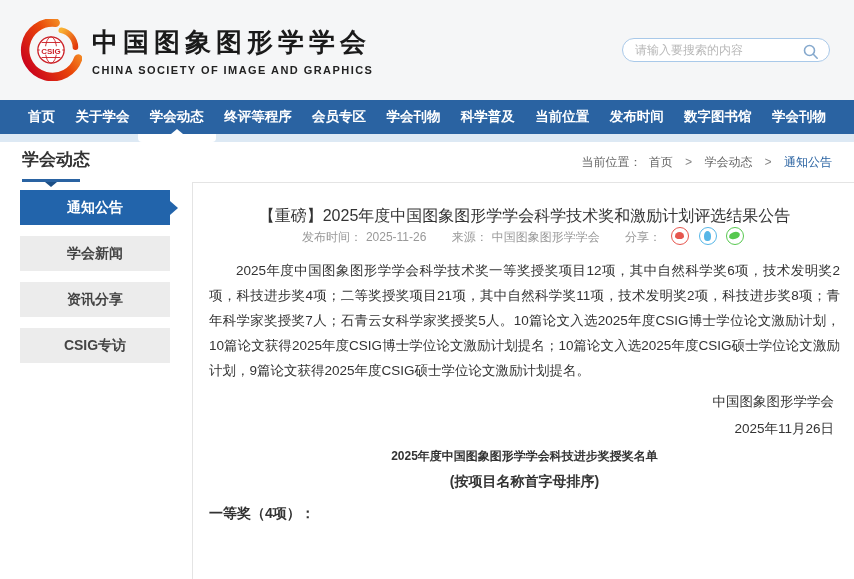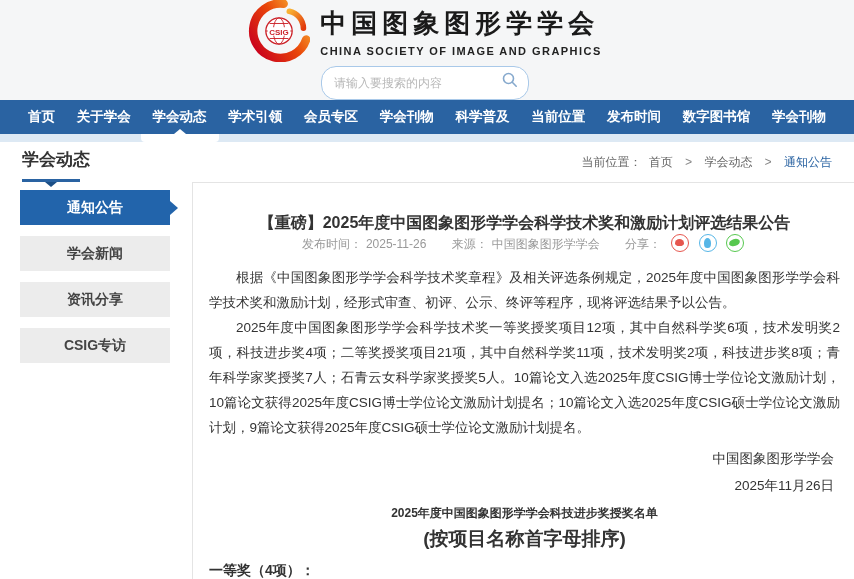--- a/index.html
+++ b/index.html
@@ -6,30 +6,30 @@
   body{
     width:854px;height:579px;overflow:hidden;background:#fff;
     font-family:"Liberation Sans","DejaVu Sans",sans-serif;
     -webkit-font-smoothing:antialiased;
   }
   .page{width:854px;height:579px;position:relative;background:#fff;}
 
   
   .site-header{
     height:100px;background:#f5f6f7;display:flex;align-items:center;
-    justify-content:space-between;padding:0 24px 0 20px;box-sizing:border-box;flex-direction:column;
+    justify-content:space-between;padding:0 24px 0 20px;box-sizing:border-box;
   }
   .logo{display:flex;align-items:center;cursor:pointer;}
   .logo-mark{flex:0 0 auto;}
   .logo-text{margin-left:10px;}
   .logo-cn{font-size:26px;font-weight:bold;color:#1a1a1a;letter-spacing:5px;white-space:nowrap;}
   .logo-en{font-size:11px;font-weight:bold;color:#222;letter-spacing:1.45px;margin-top:4px;white-space:nowrap;}
   .search-box{position:relative;width:208px;}
   .search-input{
-    width:100%;height:34px;box-sizing:border-box;border:1px solid #a9c9e9;border-radius:15px;
+    width:100%;height:24px;box-sizing:border-box;border:1px solid #a9c9e9;border-radius:15px;
     background:#fff;padding:0 32px 0 12px;font-size:12px;color:#333;outline:none;
     font-family:"Liberation Sans","DejaVu Sans",sans-serif;
   }
   .search-input::placeholder{color:#b8b8b8;}
   .search-icon{position:absolute;right:10px;top:5px;width:18px;height:18px;cursor:pointer;}
 
   
   .main-nav{
     height:34px;background:#2a63a2;display:flex;align-items:stretch;
     justify-content:space-between;padding:0 28px;position:relative;
@@ -74,21 +74,21 @@
   }
   .side-item.active{background:#2264ab;color:#fff;}
   .side-item.active::after{
     content:"";position:absolute;right:-8px;top:50%;margin-top:-7px;
     border-top:7px solid transparent;border-bottom:7px solid transparent;border-left:8px solid #2264ab;
   }
   .content{
     flex:1;margin-left:22px;border-left:1px solid #e4e4e4;border-top:1px solid #e4e4e4;
     padding:12px 14px 0 16px;box-sizing:border-box;
   }
-  .article-title{font-size:16px;font-weight:bold;color:#333;text-align:center;margin:18px 0 0;}
+  .article-title{font-size:16px;font-weight:normal;color:#333;text-align:center;margin:11px 0 0;}
   .article-meta{
     text-align:center;font-size:12px;color:#999;white-space:nowrap;
   }
   .article-meta .m{margin-right:4px;}
   .article-meta .block{margin-right:22px;}
   .share-icon{
     display:inline-block;width:16px;height:16px;border-radius:50%;border:1px solid;
     position:relative;vertical-align:-4px;margin:0 3px;cursor:pointer;background:#fff;
   }
   .share-icon i{position:absolute;display:block;}
@@ -97,21 +97,21 @@
   .share-icon.qq{border-color:#56b6e7;}
   .share-icon.qq i{left:4px;top:3px;width:7px;height:10px;background:#56b6e7;border-radius:50% 50% 45% 45%;}
   .share-icon.wechat{border-color:#57c84f;}
   .share-icon.wechat i{left:2px;top:4px;width:11px;height:7px;background:#57c84f;border-radius:50%;transform:rotate(-18deg);}
 
   .body-text{margin-top:12px;}
   .para{font-size:13.5px;color:#333;line-height:25px;text-indent:2em;text-align:justify;margin:0;}
   .sig{font-size:13.5px;color:#333;line-height:27px;text-align:right;padding-right:6px;}
   .sig-block{margin-top:5px;}
   .list-title{font-size:12px;font-weight:bold;color:#333;text-align:center;margin-top:2px;line-height:25px;}
-  .list-subtitle{font-size:19px;font-weight:bold;color:#333;text-align:center;line-height:25px;}
+  .list-subtitle{font-size:14px;font-weight:bold;color:#333;text-align:center;line-height:25px;}
   .grade{font-size:14px;font-weight:bold;color:#333;line-height:26px;margin-top:6px;}
 </style>
 </head>
 <body>
 
 <div class="page">
 
   <header class="site-header">
     <div class="logo">
       <svg class="logo-mark" width="62" height="62" viewBox="0 0 66 66">
@@ -149,21 +149,21 @@
           <line x1="11.3" y1="11.3" x2="15.2" y2="15.2" stroke="#86a9cd" stroke-width="1.6" stroke-linecap="round"></line>
         </svg>
       </span>
     </div>
   </header>
 
   <nav class="main-nav">
     <a class="nav-item">首页</a>
     <a class="nav-item">关于学会</a>
     <a class="nav-item active">学会动态</a>
-    <a class="nav-item">学术引领</a>
+    <a class="nav-item">终评等程序</a>
     <a class="nav-item">会员专区</a>
     <a class="nav-item">学会刊物</a>
     <a class="nav-item">科学普及</a>
     <a class="nav-item">当前位置</a>
     <a class="nav-item">发布时间</a>
     <a class="nav-item">数字图书馆</a>
     <a class="nav-item">学会刊物</a>
   </nav>
   <div class="nav-strip"></div>
 
@@ -196,21 +196,20 @@
       <div class="article-meta">
         <span class="m">发布时间：</span><span class="block">2025-11-26</span>
         <span class="m">来源：</span><span class="block">中国图象图形学学会</span>
         <span class="m">分享：</span>
         <span class="share-icon weibo"><i></i></span>
         <span class="share-icon qq"><i></i></span>
         <span class="share-icon wechat"><i></i></span>
       </div>
 
       <div class="body-text">
-        <p class="para">根据《中国图象图形学学会科学技术奖章程》及相关评选条例规定，2025年度中国图象图形学学会科学技术奖和激励计划，经形式审查、初评、公示、终评等程序，现将评选结果予以公告。</p>
         <p class="para">2025年度中国图象图形学学会科学技术奖一等奖授奖项目12项，其中自然科学奖6项，技术发明奖2项，科技进步奖4项；二等奖授奖项目21项，其中自然科学奖11项，技术发明奖2项，科技进步奖8项；青年科学家奖授奖7人；石青云女科学家奖授奖5人。10篇论文入选2025年度CSIG博士学位论文激励计划，10篇论文获得2025年度CSIG博士学位论文激励计划提名；10篇论文入选2025年度CSIG硕士学位论文激励计划，9篇论文获得2025年度CSIG硕士学位论文激励计划提名。</p>
         <div class="sig-block">
           <div class="sig">中国图象图形学学会</div>
           <div class="sig">2025年11月26日</div>
         </div>
         <div class="list-title">2025年度中国图象图形学学会科技进步奖授奖名单</div>
         <div class="list-subtitle">(按项目名称首字母排序)</div>
         <div class="grade">一等奖（4项）：</div>
 
       </div>

